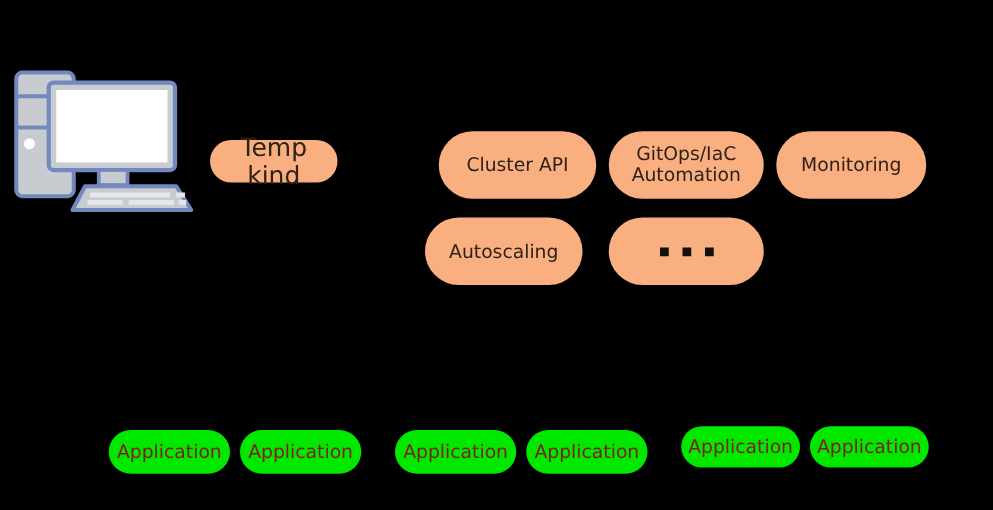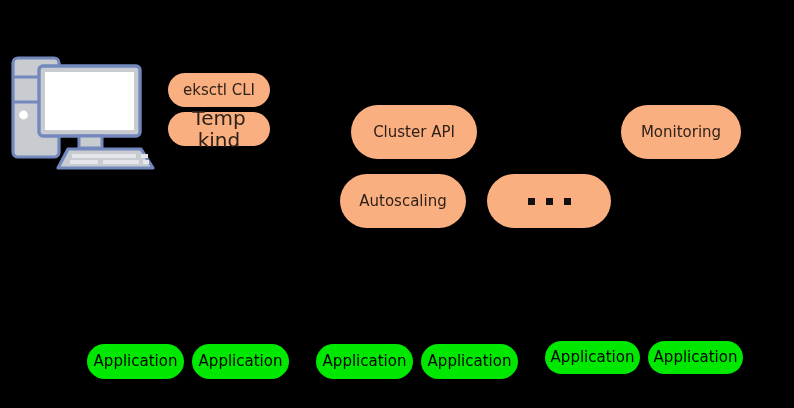--- a/index.html
+++ b/index.html
@@ -29,21 +29,21 @@
     white-space: pre-line;
     user-select: none;
   }
   .pill-orange {
     background: #FAAF80;
     color: #2E2118;
     border-radius: 999px;
   }
   .pill-green {
     background: #00E800;
-    color: #000000;
+    color: #7f1d1d;
     border-radius: 999px;
   }
 
   
   .admin-label {
     position: absolute;
     text-align: center;
     color: #1B62E0;
     font-weight: bold;
     font-family: "DejaVu Sans", "Liberation Sans", sans-serif;
@@ -102,26 +102,27 @@
         <rect x="62" y="99" width="64" height="4" fill="#E4E6EA"></rect>
         <rect x="131" y="99" width="7" height="4" fill="#E4E6EA"></rect>
         <rect x="60" y="105" width="28" height="4" fill="#E4E6EA"></rect>
         <rect x="93" y="105" width="36" height="4" fill="#E4E6EA"></rect>
         <rect x="133" y="105" width="6" height="4" fill="#E4E6EA"></rect>
       </g>
     </svg>
   </div>
 
 
-  <div class="pill pill-orange" style="left:168px; top:73px; width:102px; height:34px; font-size:15px;">eksctl CLI</div>
 
   <div class="pill pill-orange" style="left:168px; top:112px; width:102px; height:34px; font-size:20px;">Temp kind</div>
 
   <div class="pill pill-orange" style="left:351px; top:105px; width:126px; height:54px; font-size:15px;">Cluster API</div>
 
+  <div class="pill pill-orange" style="left:487px; top:105px; width:124px; height:54px; font-size:15px;">GitOps/IaC
+Automation</div>
 
   <div class="pill pill-orange" style="left:621px; top:105px; width:120px; height:54px; font-size:15px;">Monitoring</div>
 
   <div class="pill pill-orange" style="left:340px; top:174px; width:126px; height:54px; font-size:15px;">Autoscaling</div>
 
   <div class="pill pill-orange" style="left:487px; top:174px; width:124px; height:54px;">
     <span class="dots">
       <i></i><i></i><i></i>
     </span>
   </div>

